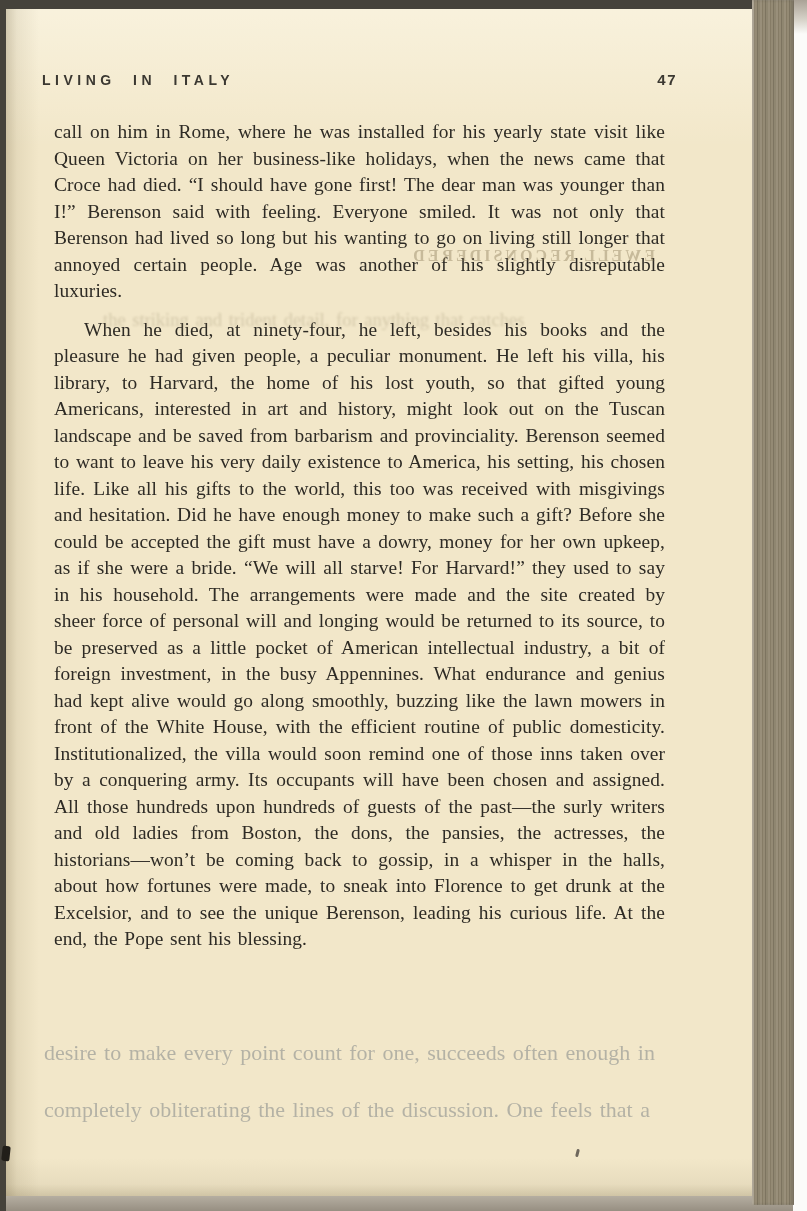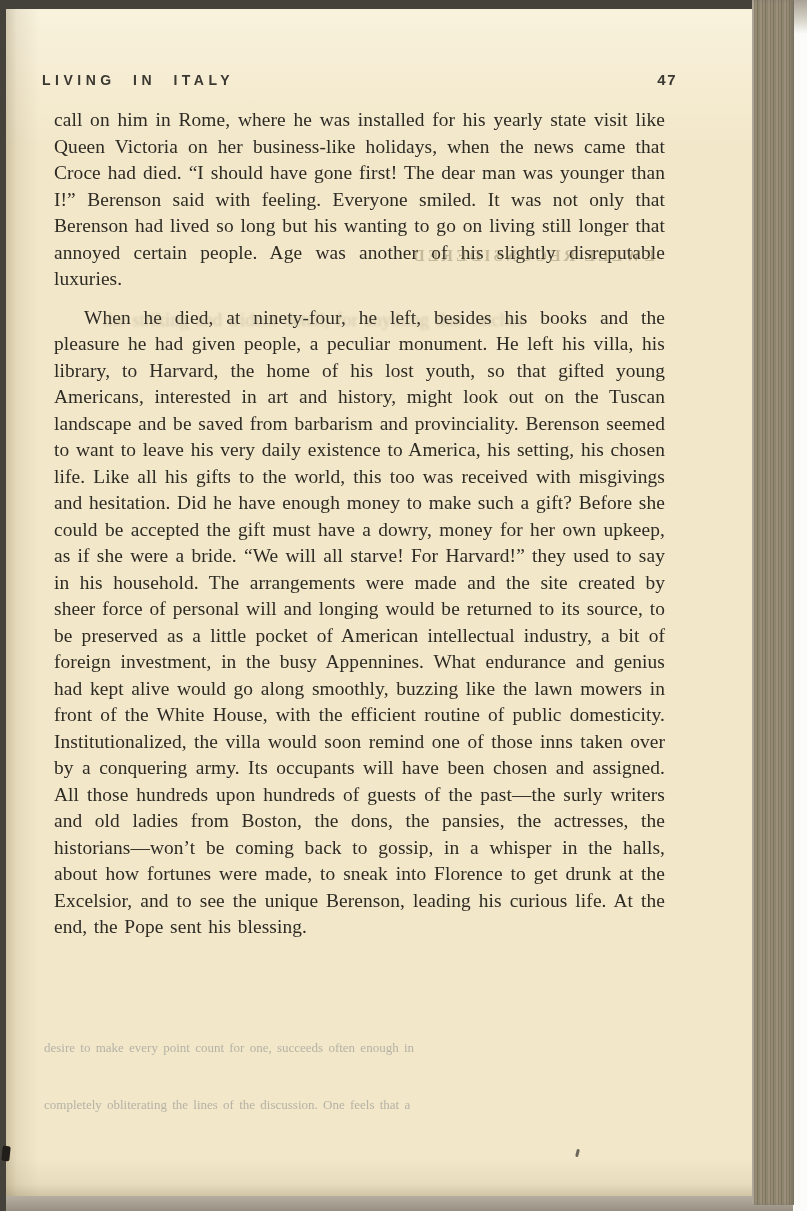--- a/index.html
+++ b/index.html
@@ -29,21 +29,21 @@
       linear-gradient(0deg, rgba(105,92,58,.28) 0, rgba(105,92,58,.08) 14px, rgba(0,0,0,0) 40px),
       linear-gradient(180deg, rgba(255,252,240,.5) 0, rgba(0,0,0,0) 140px),
       var(--paper,#f2e7c9);
     box-sizing:border-box;
     padding:64px 80px 0 37px;
   }
   
   .running-head{
     display:flex;justify-content:space-between;align-items:baseline;
     font-family:"Liberation Sans", sans-serif;font-weight:700;
-    color:#3b3831;margin-bottom:19px;
+    color:#3b3831;margin-bottom:31px;
   }
   .running-head .title{font-size:14px;letter-spacing:4.5px;word-spacing:9px;}
   .running-head .folio{font-size:15px;letter-spacing:1.5px;}
   .bodytext{color:var(--ink,#2e2b25);font-size:19.4px;line-height:26.5px;}
   .bodytext p{margin:12px;text-align:justify;word-spacing:1.6px;letter-spacing:.1px;}
   .bodytext p.indent{text-indent:30px;}
   
   .ghost{position:absolute;z-index:3;pointer-events:none;}
   .ghost-heading{
     left:295px;top:247px;width:360px;
@@ -52,21 +52,21 @@
     transform:scaleX(-1);filter:blur(.7px);white-space:nowrap;
   }
   .ghost-line{
     left:60px;top:310px;width:612px;
     font-size:18.5px;color:rgba(140,126,92,.28);filter:blur(.8px);
     text-align:justify;word-spacing:2px;margin-left:43px;
   }
   .ghost-bottom-1{left:44px;top:1040px;width:640px;}
   .ghost-bottom-2{left:44px;top:1097px;width:640px;}
   .ghost-bottom-1,.ghost-bottom-2{
-    font-size:13px;color:rgba(96,104,116,.42);filter:blur(.6px);
+    font-size:22px;color:rgba(96,104,116,.42);filter:blur(.6px);
     text-align:justify;word-spacing:2px;
   }
   
   .mark-left-tick{position:absolute;left:2px;top:1146px;width:8px;height:15px;
     background:#211e19;border-radius:2px;transform:rotate(6deg);z-index:6;}
   .mark-speck{position:absolute;left:576px;top:1149px;width:3px;height:8px;
     background:#6e675c;border-radius:2px;transform:rotate(14deg);z-index:3;}
 </style>
 </head>
 <body>

